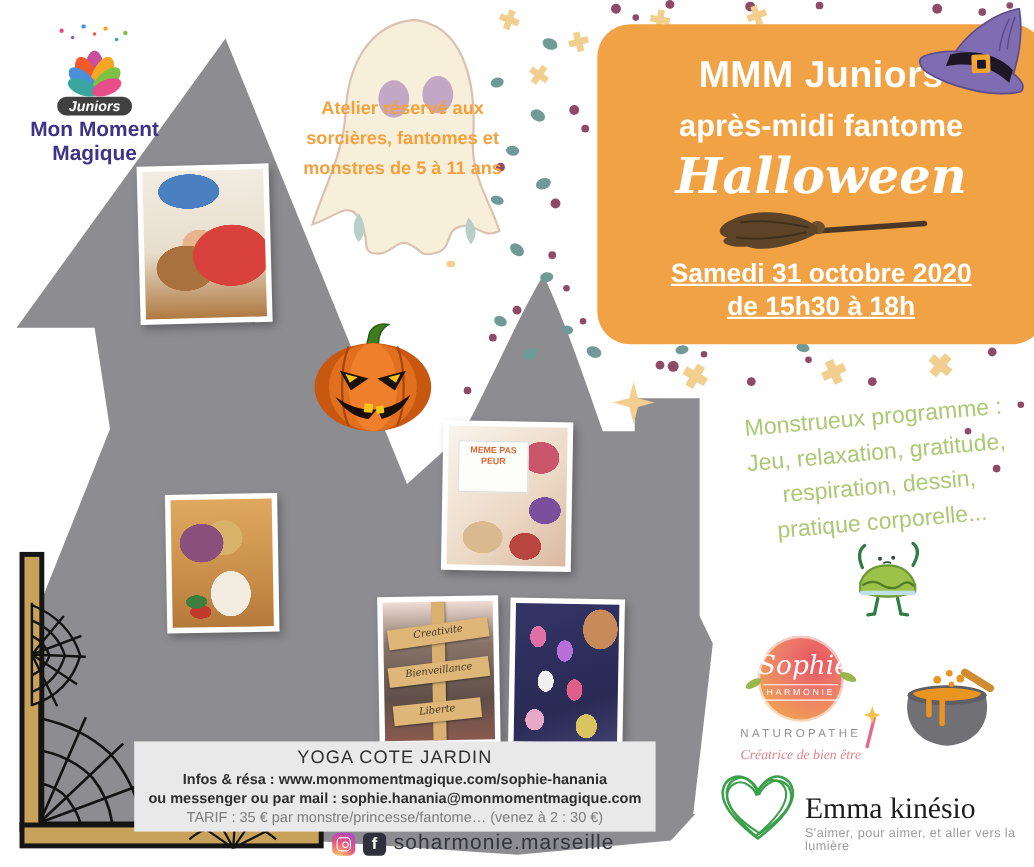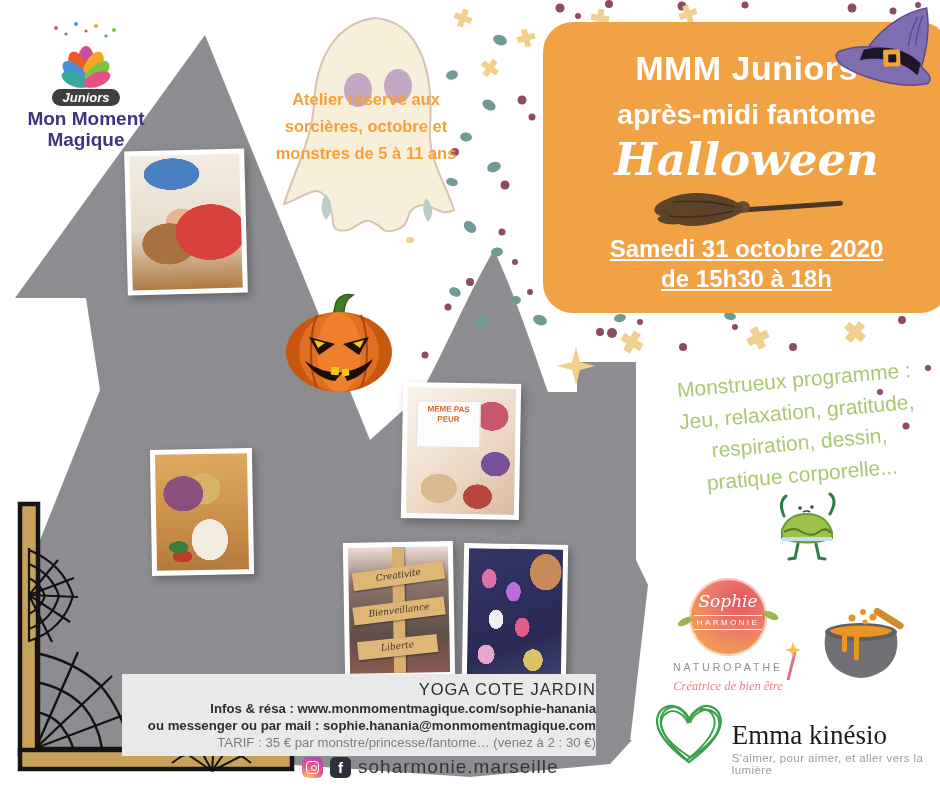--- a/index.html
+++ b/index.html
@@ -85,41 +85,41 @@
   
   .program{left:648px;top:364px;width:300px;z-index:3;text-align:center;color:#abc873;
            font-size:21px;line-height:1.5;transform:rotate(-5deg);font-weight:500;}
   .monster{left:770px;top:490px;z-index:3;}
 
   
   .frame{left:0px;top:490px;z-index:5;}
 
   
   .info-box{left:122px;top:674px;width:474px;height:82px;background:#e9e9e9;z-index:6;
-            text-align:right;color:#2e2e2e;}
+            text-align:center;color:#2e2e2e;}
   .info-box .venue{font-size:16.5px;letter-spacing:1px;font-weight:500;margin-top:6px;}
   .info-box .l{font-size:13.2px;font-weight:600;margin-top:2px;}
   .info-box .tarif{font-size:13.2px;font-weight:400;color:#7d7d7d;margin-top:2px;}
 
   
   .social{left:302px;top:756px;z-index:6;display:flex;align-items:center;gap:7px;}
   .ig{width:21px;height:21px;border-radius:6px;position:relative;
       background:radial-gradient(circle at 28% 110%, #fdc468 8%, #e9557d 52%, #9f44d3 100%);}
   .ig:before{content:"";position:absolute;left:4px;top:4px;width:11px;height:11px;border:1.6px solid #fff;border-radius:4px;}
   .ig:after{content:"";position:absolute;left:8.6px;top:8.6px;width:4px;height:4px;border:1.4px solid #fff;border-radius:50%;}
   .fb{width:21px;height:21px;border-radius:5px;background:#30303c;color:#fff;font-weight:700;
       font-size:15px;text-align:center;line-height:21px;}
   .handle{font-size:19px;color:#34343e;letter-spacing:1px;font-weight:500;}
 
   
   .sophie{left:660px;top:578px;width:136px;z-index:6;text-align:center;position:absolute;}
   .sophie-circle{width:78px;height:78px;border-radius:50%;margin:0 auto;position:relative;color:#fff;
       background:radial-gradient(circle at 66% 30%, #e8555f 0%, #ec7a6b 38%, #f09a55 72%, #f4b36b 100%);
       box-shadow:0 0 0 2px rgba(255,255,255,.6) inset;}
-  .sophie-name{font-family:"DejaVu Serif",serif;font-style:italic;font-size:17px;padding-top:13px;}
+  .sophie-name{font-family:"DejaVu Serif",serif;font-style:italic;font-size:24px;padding-top:13px;}
   .sophie-brand{display:inline-block;font-size:8px;letter-spacing:2.4px;border-top:1px solid rgba(255,255,255,.95);
       border-bottom:1px solid rgba(255,255,255,.95);padding:2px 3px;margin-top:2px;}
   .leaf{position:absolute;width:16px;height:7px;border-radius:50%;background:#9ab64e;}
   .leaf.l{left:-12px;top:40px;transform:rotate(-28deg);}
   .leaf.r{right:-12px;top:34px;transform:rotate(24deg);}
   .naturo{font-size:10.5px;color:#8f8f8f;letter-spacing:3px;margin-top:5px;}
   .sophie-tag{font-family:Liberation Serif, serif;font-style:italic;font-size:12.5px;color:#e2828a;margin-top:6px;}
   .wand{position:absolute;right:-4px;top:62px;}
   .cauldron{left:818px;top:604px;z-index:6;}
   .emma{left:650px;top:690px;z-index:6;display:flex;align-items:flex-end;}
@@ -236,21 +236,21 @@
     </svg>
     <div class="juniors-badge">Juniors</div>
     <div class="mmm-title">
       <div>Mon Moment</div>
       <div>Magique</div>
     </div>
   </div>
 
   <div class="abs audience">
     <div>Atelier réservé aux</div>
-    <div>sorcières, octobre et</div>
+    <div>sorcières, fantomes et</div>
     <div>monstres de 5 à 11 ans</div>
   </div>
 
   <div class="abs panel">
     <div class="org">MMM Juniors</div>
     <div class="sub">après-midi fantome</div>
     <div class="script">Halloween</div>
     <svg class="broom" width="200" height="40" viewBox="0 0 200 40">
       <rect x="96" y="16" width="100" height="5" rx="2.5" fill="#4a3725" transform="rotate(-4 146 18)"></rect>
       <ellipse cx="96" cy="19" rx="7" ry="6" fill="#6b4f2e"></ellipse>

